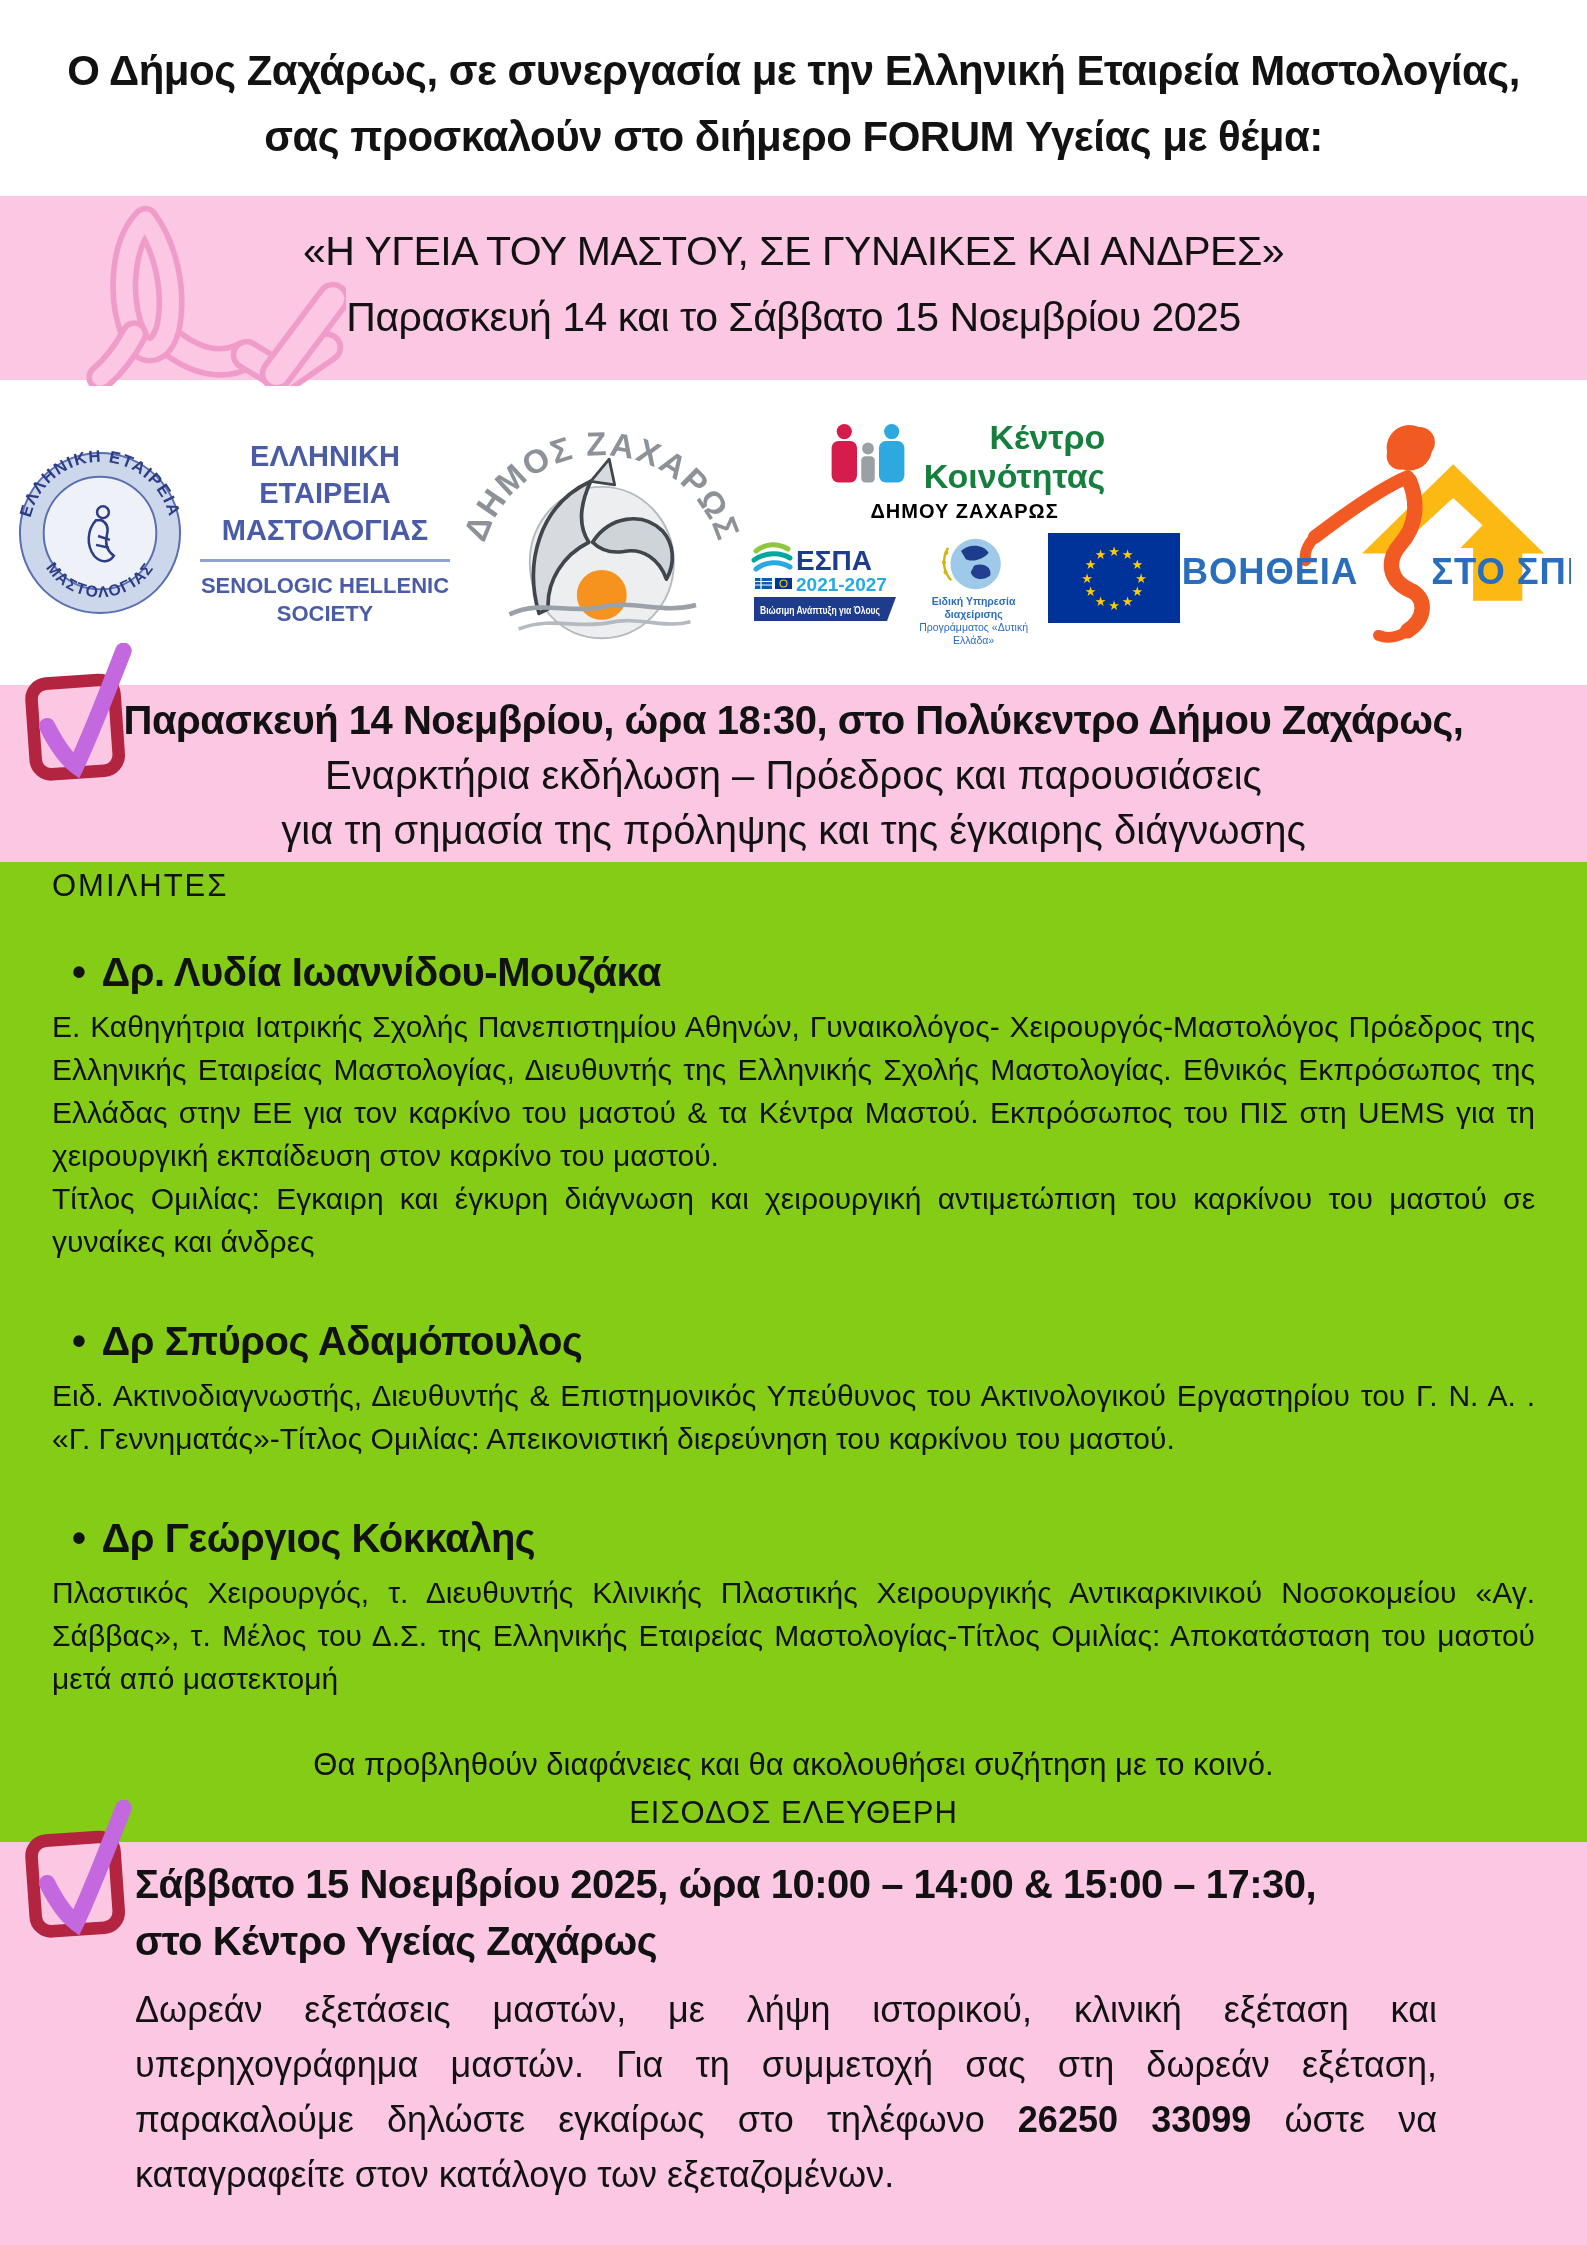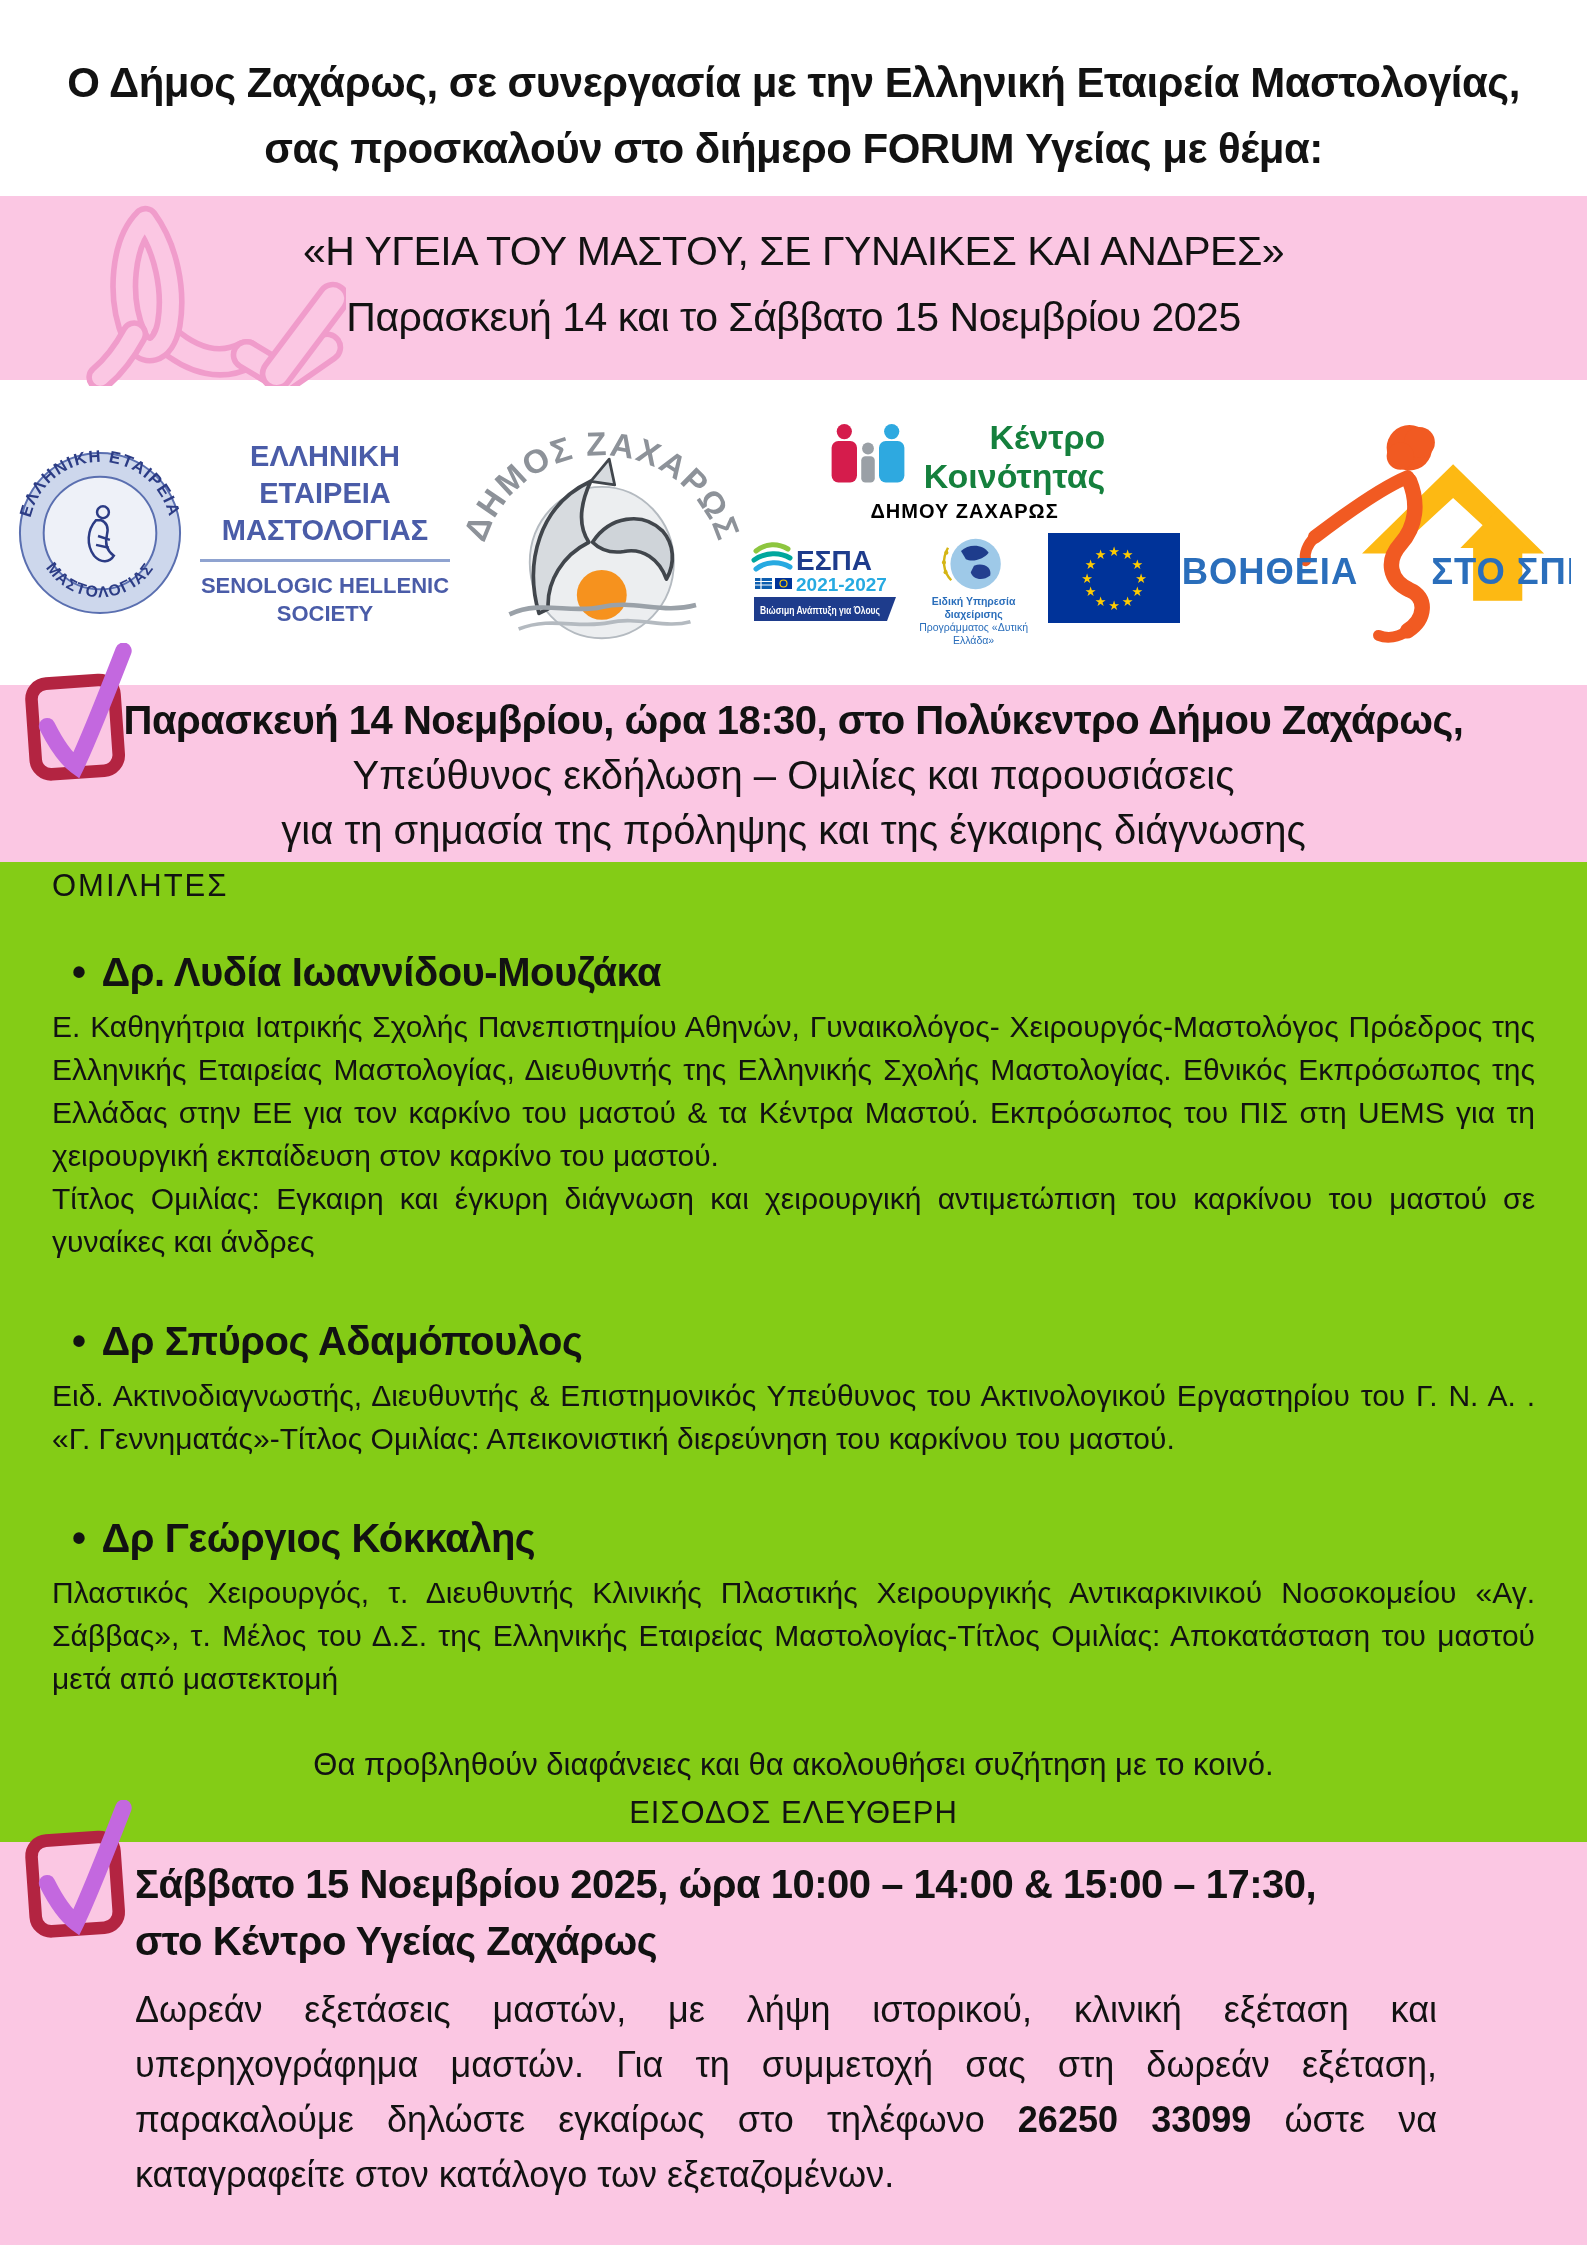--- a/index.html
+++ b/index.html
@@ -11,21 +11,21 @@
   }
   html,body{margin:0;padding:0;}
   body{
     width:1587px;height:2245px;background:#ffffff;
     font-family:"Liberation Sans",sans-serif;color:var(--ink);
     position:relative;overflow:hidden;
   }
   .page{width:100%;height:100%;display:flex;flex-direction:column;}
 
   
-  .header{height:196px;box-sizing:border-box;padding-top:50px;text-align:center;
+  .header{height:196px;box-sizing:border-box;padding-top:38px;text-align:center;
           font-weight:bold;font-size:42px;line-height:66px;letter-spacing:-0.5px;}
 
   
   .banner{background:var(--banner-pink);position:relative;}
   .title-banner{height:184px;box-sizing:border-box;padding-top:22px;text-align:center;
                 font-weight:normal;font-size:41px;line-height:66px;letter-spacing:-0.5px;}
   .ribbon{position:absolute;left:46px;top:4px;width:300px;height:186px;}
 
   
   .logos{height:305px;box-sizing:border-box;background:#fff;display:flex;
@@ -235,21 +235,21 @@
       <text x="276" y="192" font-size="40" font-weight="bold" fill="#2a6ebb" letter-spacing="1">ΣΤΟ ΣΠΙΤΙ</text>
     </svg>
   </section>
 
   <section class="banner friday-banner">
     <svg class="check" viewBox="0 0 122 152" fill="none">
       <rect x="14" y="40" width="86" height="94" rx="16" stroke="var(--check-red)" stroke-width="13" transform="rotate(-4 57 87)"></rect>
       <path d="M28,86 C38,106 47,119 58,127 C72,98 93,44 107,8" stroke="var(--check-purple)" stroke-width="17" stroke-linecap="round"></path>
     </svg>
     <div class="fb-line1">Παρασκευή 14 Νοεμβρίου, ώρα 18:30, στο Πολύκεντρο Δήμου Ζαχάρως,</div>
-    <div>Υπεύθυνος εκδήλωση – Ομιλίες και παρουσιάσεις</div>
+    <div>Εναρκτήρια εκδήλωση – Πρόεδρος και παρουσιάσεις</div>
     <div>για τη σημασία της πρόληψης και της έγκαιρης διάγνωσης</div>
   </section>
 
   <section class="speakers">
     <div class="speakers-label">ΟΜΙΛΗΤΕΣ</div>
 
     <div class="speaker first">
       <div class="speaker-name">
         <span class="bullet">•</span><span>Δρ. Λυδία Ιωαννίδου-Μουζάκα</span>
       </div>

